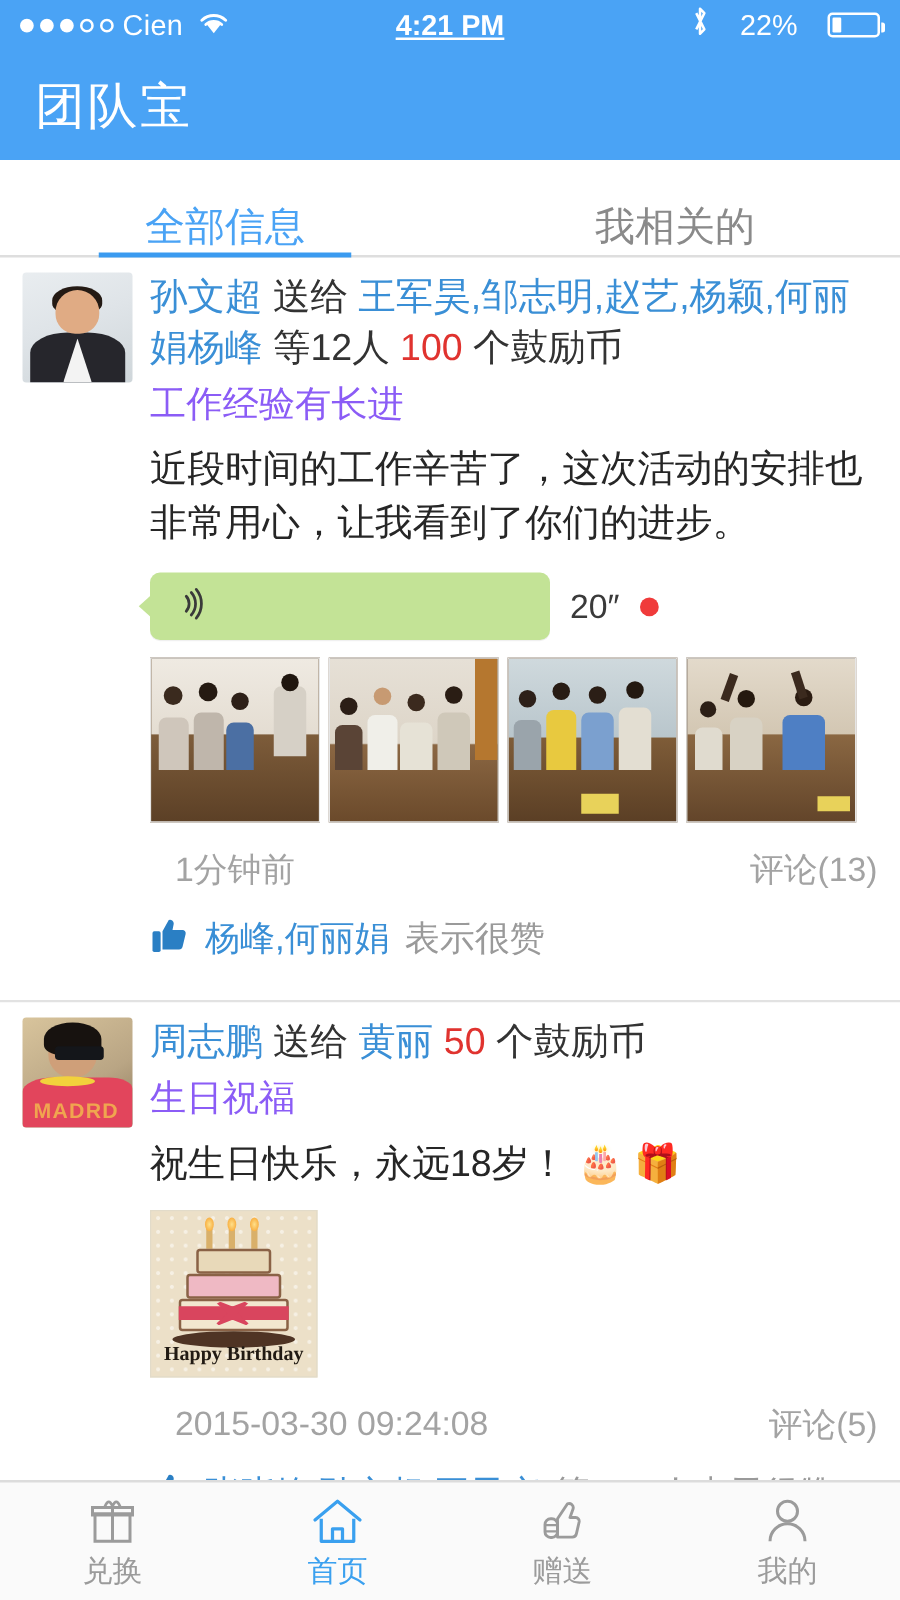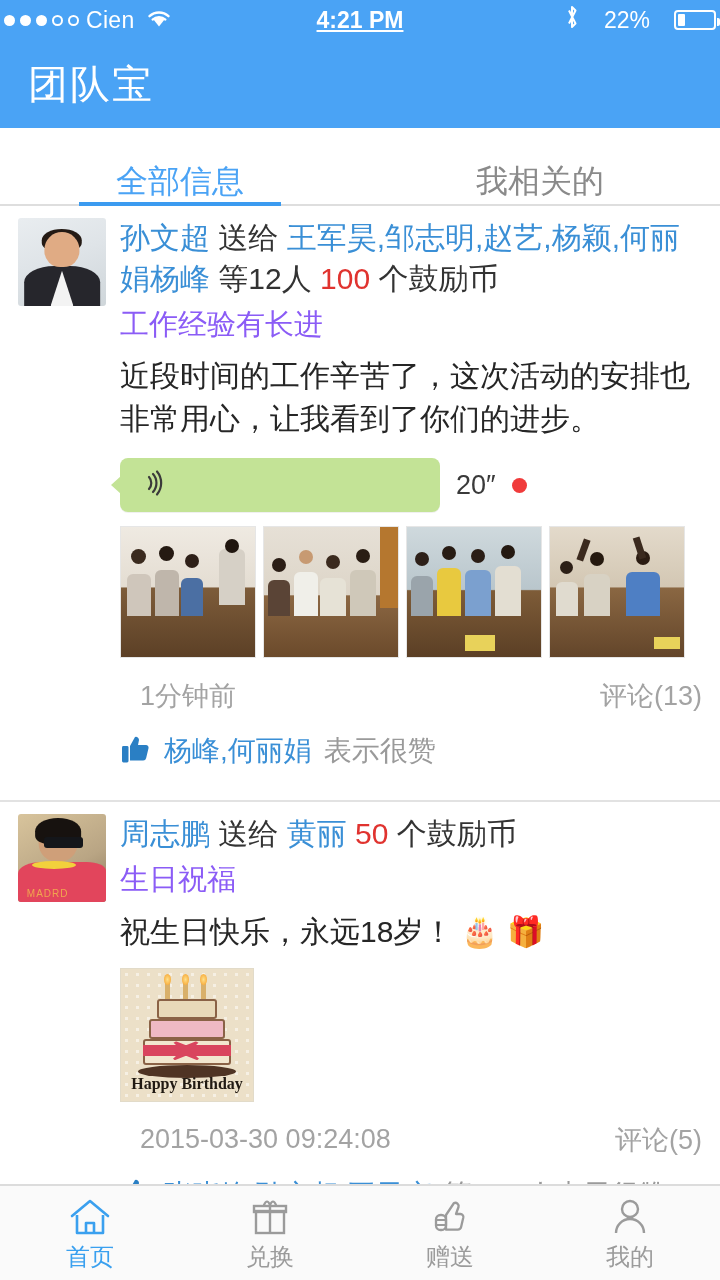--- a/index.html
+++ b/index.html
@@ -7,21 +7,21 @@
     width:720px; height:1280px;
     background:#ffffff;
     font-family:"Liberation Sans", "DejaVu Sans", sans-serif;
     overflow:hidden;
   }
   body { position:relative; }
 
   
   .statusbar{
     height:40px; background:#4aa3f5; color:#ffffff;
-    display:flex; align-items:center; padding:0 4px;
+    display:flex; align-items:center; padding:0 16px;
     font-size:23px; font-weight:bold; position:relative;
   }
   .sb-left{ display:flex; align-items:center; gap:7px; }
   .dots{ display:flex; align-items:center; gap:5px; }
   .dot{ width:11px; height:11px; border-radius:50%; background:#ffffff; }
   .dot.hollow{ background:transparent; border:2px solid #ffffff; width:11px; height:11px; }
   .carrier{ font-size:23px; letter-spacing:.3px; font-weight:400; }
   .wifi{ margin-left:4px; }
   .sb-center{
     position:absolute; left:0; right:0; text-align:center;
@@ -103,22 +103,22 @@
   }
   .av-red .body{
     position:absolute; left:0; bottom:0; width:100%; height:46%;
     background:#e2455c; border-radius:28% 22% 0 0;
   }
   .av-red .collar{
     position:absolute; left:16%; bottom:38%; width:50%; height:9%;
     background:#f2d13c; border-radius:50%;
   }
   .av-red .logo{
-    position:absolute; left:10%; bottom:4%; font-size:10px; color:#f0a54f;
-    font-weight:normal; letter-spacing:1px; font-family:"Liberation Sans",sans-serif;
+    position:absolute; left:10%; bottom:4%; font-size:17px; color:#f0a54f;
+    font-weight:bold; letter-spacing:1px; font-family:"Liberation Sans",sans-serif;
   }
 
   .post-body{ flex:1; min-width:0; }
   .headline{ font-size:30px; line-height:1.36; color:#333333; }
   .headline .name{ color:#3a8fd6; }
   .headline .recv{ color:#3a8fd6; }
   .headline .amount{ color:#e0332f; }
   .subtitle{ font-size:29px; color:#8b5cf6; margin-top:6px; line-height:1.3; }
   .content{ font-size:30px; color:#262626; line-height:1.42; margin-top:12px; }
   .content .emoji{ font-size:30px; }
@@ -411,43 +411,43 @@
           <span class="ltail">等</span>
           <span class="ltail">18</span>
           <span class="ltail">人表示很赞</span>
         </div>
       </div>
     </div>
   </div>
 </div>
 
 <div class="tabbar">
-  <div class="tbitem active">
-    <span class="tbicon">
-      <svg width="44" height="40" viewBox="0 0 44 40">
-        <path d="M4 19 L22 4 L40 19" stroke="#3aa0ef" stroke-width="2.6" fill="none" stroke-linecap="round" stroke-linejoin="round"></path>
-        <path d="M9 18 V36 H35 V18" stroke="#3aa0ef" stroke-width="2.6" fill="none" stroke-linejoin="round"></path>
-        <path d="M18 36 V26 h8 v10" stroke="#3aa0ef" stroke-width="2.6" fill="none" stroke-linejoin="round"></path>
-      </svg>
-    </span>
-    <span class="tblabel">首页</span>
-  </div>
-
   <div class="tbitem">
     <span class="tbicon">
       <svg width="42" height="40" viewBox="0 0 42 40">
         <rect x="7" y="14" width="28" height="22" stroke="#9b9b9b" stroke-width="2.4" fill="none"></rect>
         <rect x="5" y="9" width="32" height="6" stroke="#9b9b9b" stroke-width="2.4" fill="none"></rect>
         <path d="M21 9 V36" stroke="#9b9b9b" stroke-width="2.4"></path>
         <path d="M15 8 q3 -7 6 0 q3 -7 6 0" stroke="#9b9b9b" stroke-width="2.2" fill="none" stroke-linecap="round"></path>
       </svg>
     </span>
     <span class="tblabel">兑换</span>
   </div>
 
+  <div class="tbitem active">
+    <span class="tbicon">
+      <svg width="44" height="40" viewBox="0 0 44 40">
+        <path d="M4 19 L22 4 L40 19" stroke="#3aa0ef" stroke-width="2.6" fill="none" stroke-linecap="round" stroke-linejoin="round"></path>
+        <path d="M9 18 V36 H35 V18" stroke="#3aa0ef" stroke-width="2.6" fill="none" stroke-linejoin="round"></path>
+        <path d="M18 36 V26 h8 v10" stroke="#3aa0ef" stroke-width="2.6" fill="none" stroke-linejoin="round"></path>
+      </svg>
+    </span>
+    <span class="tblabel">首页</span>
+  </div>
+
   <div class="tbitem">
     <span class="tbicon">
       <svg width="42" height="40" viewBox="0 0 42 40">
         <path d="M17 18 L25 6 a3.4 3.4 0 0 1 4.5 4 L27 17 h4.5 a3 3 0 0 1 2.8 3.6 l-2.2 9.5 a3.4 3.4 0 0 1 -3.3 2.6 H17 Z" stroke="#9b9b9b" stroke-width="2.3" fill="none" stroke-linejoin="round"></path>
         <rect x="7" y="18" width="10" height="15" rx="4.5" stroke="#9b9b9b" stroke-width="2.3" fill="none"></rect>
         <path d="M7 23 h10 M7 28 h10" stroke="#9b9b9b" stroke-width="1.8"></path>
       </svg>
     </span>
     <span class="tblabel">赠送</span>
   </div>

